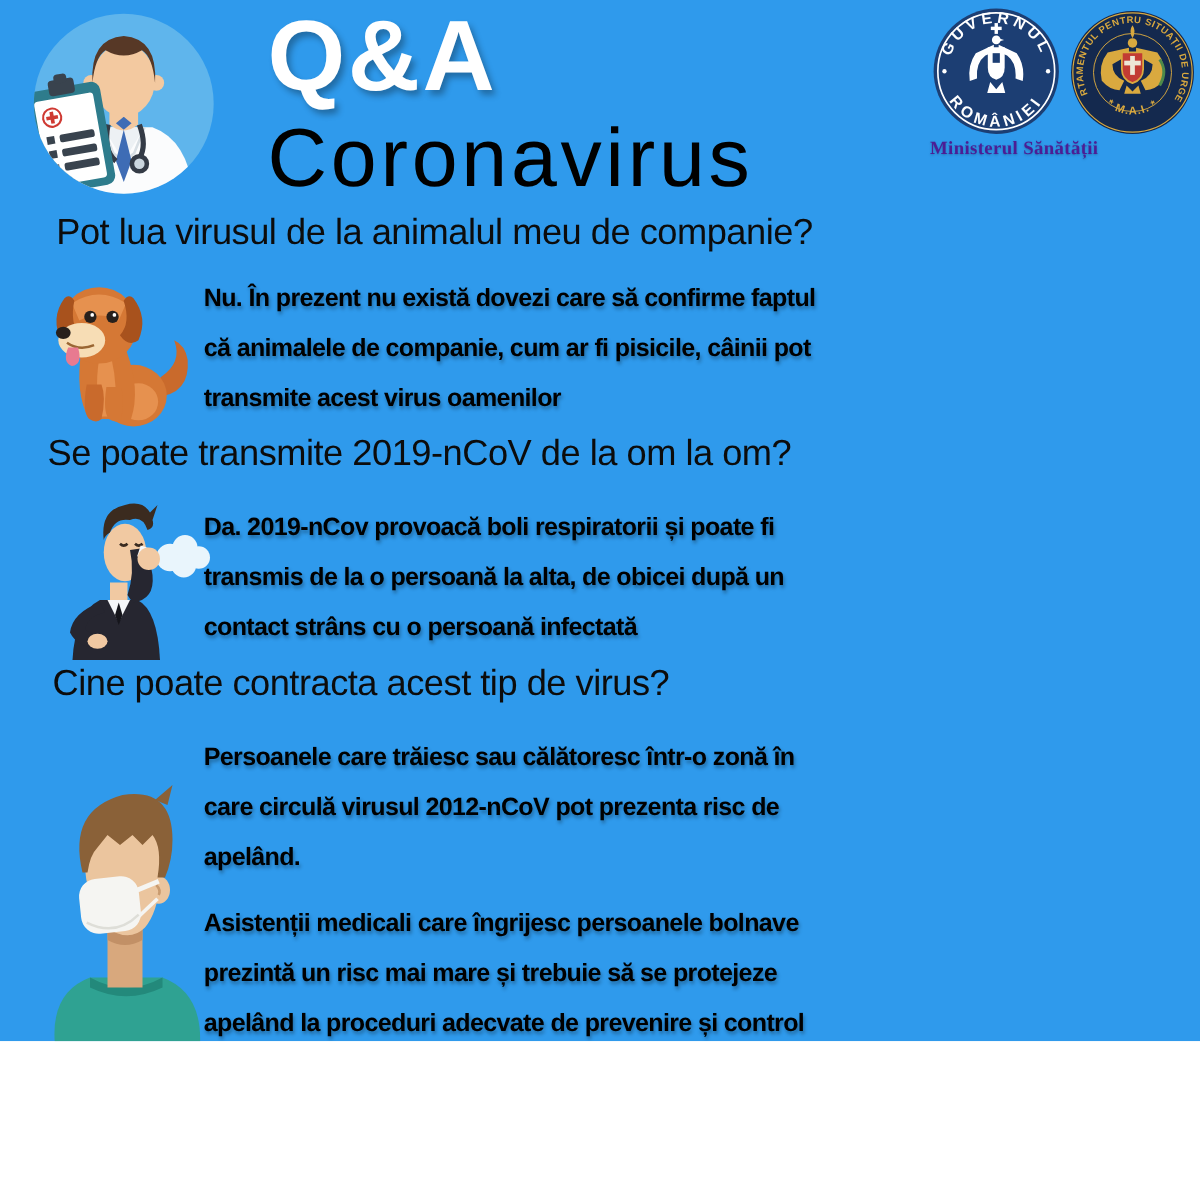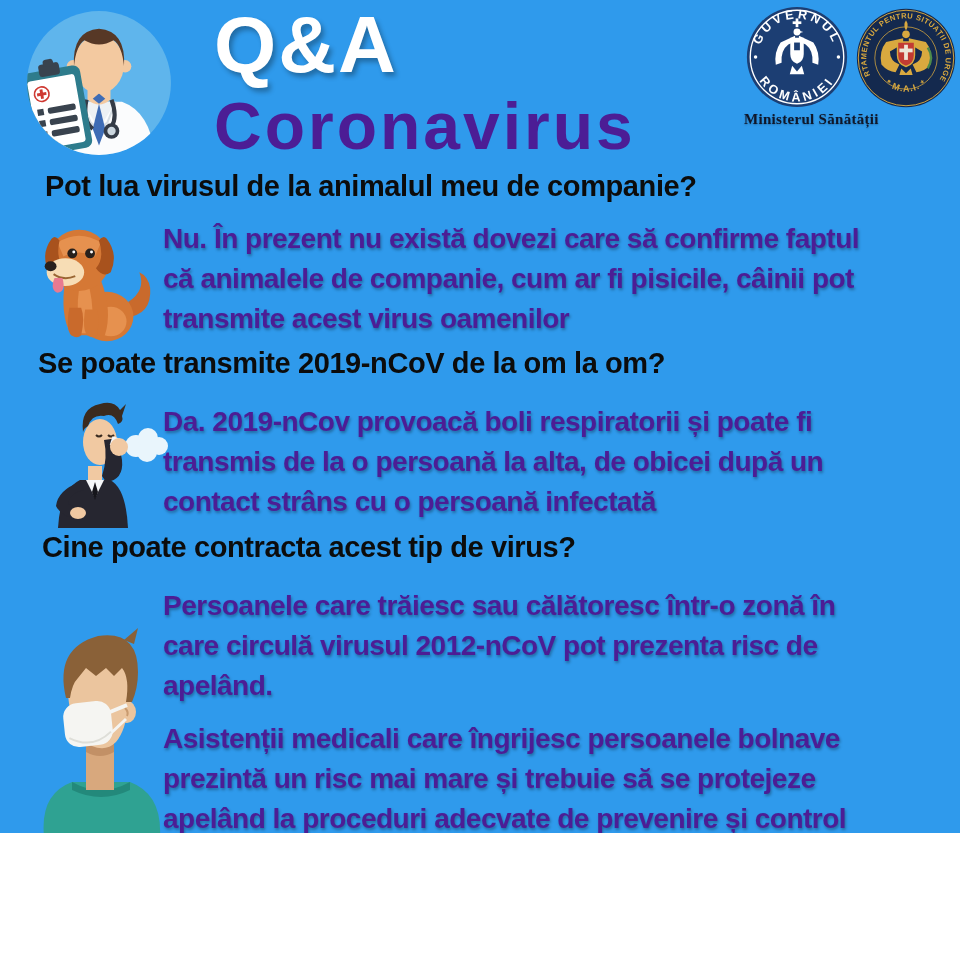--- a/index.html
+++ b/index.html
@@ -10,39 +10,39 @@
   }
   .abs { position:absolute; }
 
   
   .title-block { left:214px; top:0px; }
   .title-qa {
     color:#FFFFFF; font-size:80px; font-weight:bold; line-height:90px;
     letter-spacing:2px; text-shadow:3px 4px 5px rgba(0,0,0,0.30);
   }
   .title-main {
-    color:#4c1d95; font-size:66px; font-weight:bold; line-height:68px;
+    color:#000000; font-size:66px; font-weight:normal; line-height:68px;
     letter-spacing:3px; margin-top:2px;
   }
   .doctor-badge { left:26px; top:10px; width:146px; height:146px; }
   .gov-logo { left:744px; top:4px; width:110px; text-align:center; }
   .dsu-logo { left:854px; top:6px; width:104px; }
   .ministry-label {
-    color:#0f172a; font-family:"Liberation Serif", serif;
+    color:#4c1d95; font-family:"Liberation Serif", serif;
     font-size:15px; font-weight:bold; margin-top:1px; letter-spacing:0.3px;
     text-shadow:0 1px 2px rgba(0,0,0,0.25); white-space:nowrap;
   }
 
   
   .question {
-    color:#0C0C0C; font-weight:bold; font-size:29px;
+    color:#0C0C0C; font-weight:normal; font-size:29px;
     letter-spacing:-0.4px; white-space:nowrap;
   }
   .answer {
-    color:#4c1d95; font-weight:bold; font-size:28px; line-height:40px;
+    color:#000000; font-weight:bold; font-size:20px; line-height:40px;
     letter-spacing:-0.5px; white-space:nowrap;
     text-shadow:1px 2px 3px rgba(0,0,0,0.32);
   }
   .q1 { left:45px;  top:170px; }
   .a1 { left:163px; top:219px; }
   .dog-illustration { left:24px; top:220px; width:138px; height:126px; }
   .q2 { left:38px;  top:347px; }
   .a2 { left:163px; top:402px; }
   .man-illustration { left:20px; top:388px; width:155px; height:140px; }
   .q3 { left:42px;  top:531px; }

